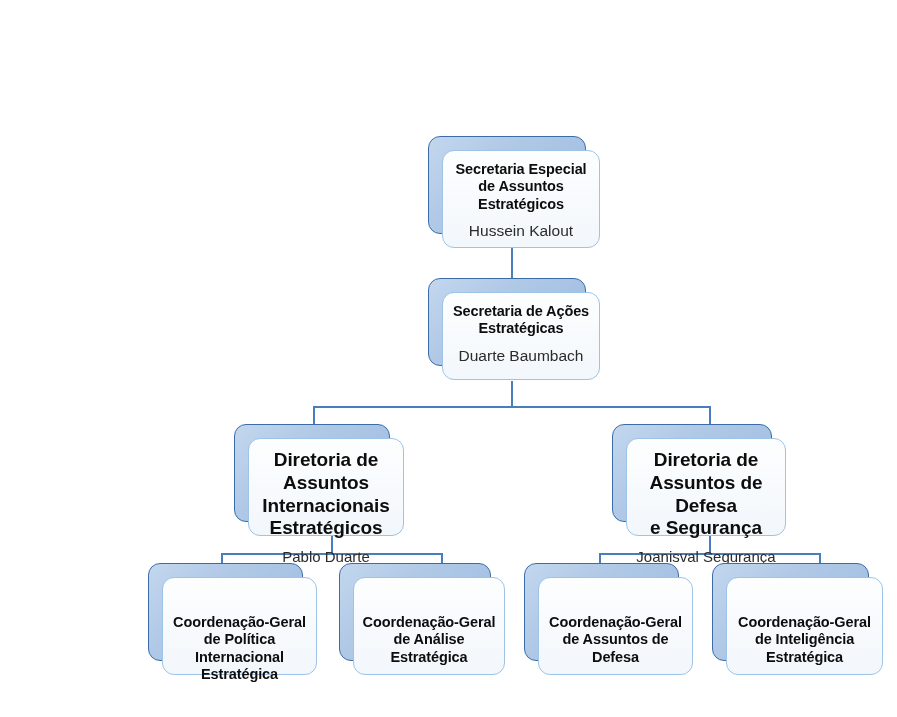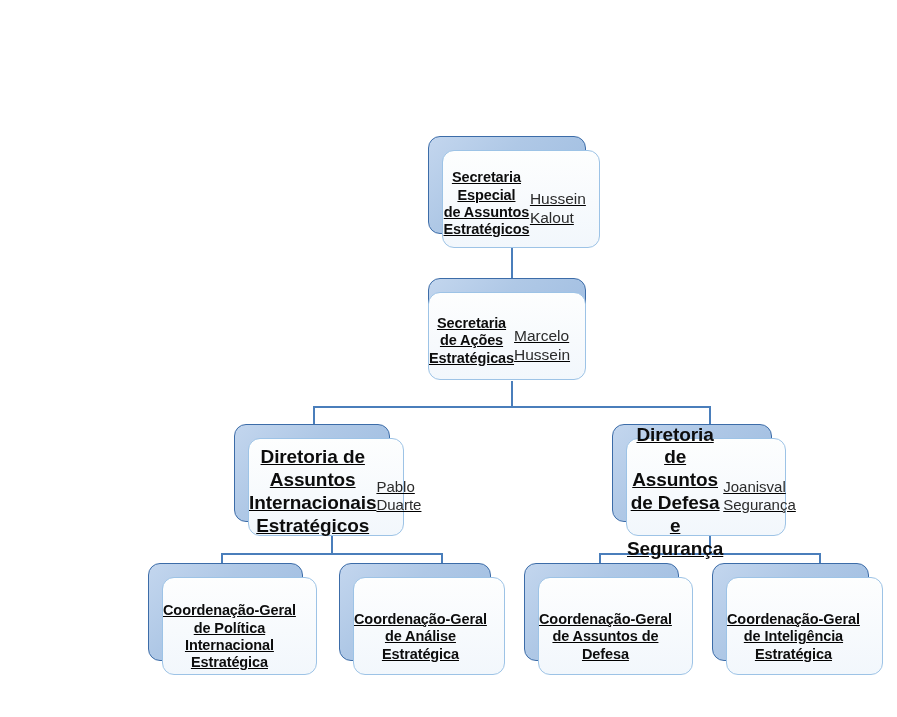--- a/index.html
+++ b/index.html
@@ -48,25 +48,24 @@
   }
 
   
   .node .card {
     position: absolute;
     box-sizing: border-box;
     border: 1px solid #9dc3e6;
     border-radius: 12px;
     background: linear-gradient(180deg, #fdfefe 0%, #f7fafd 55%, #f2f7fc 100%);
     display: flex;
-    flex-direction: row;
+    flex-direction: column;
     align-items: center;
     justify-content: flex-start;
     padding-top: 10px;
-    text-decoration: underline;
   }
 
   .title {
     font-weight: bold;
     color: #0d0d0d;
     text-align: center;
     line-height: 1.2;
     letter-spacing: -0.1px;
   }
 
@@ -84,21 +83,21 @@
   .level-2 .title  { font-size: 14.5px; }
   .level-2 .person { font-size: 15.5px; margin-top: 9px; }
 
   .level-3 .title  { font-size: 19px; }
   .level-3 .person { font-size: 15px; margin-top: 8px; }
 
   .level-4 .title  { font-size: 14.5px; }
 
   .level-4 .card {
     justify-content: flex-start;
-    padding-top: 22px;
+    padding-top: 36px;
   }
 </style>
 </head>
 <body>
 
 <div id="org-chart">
 
   <div class="connector v" style="left:511px; top:240px; height:42px;"></div>
 
   <div class="connector v" style="left:511px; top:381px; height:26px;"></div>
@@ -119,23 +118,23 @@
   <div class="node level-1" style="left:428px; top:136px; width:158px; height:98px;">
     <div class="backdrop"></div>
     <div class="card" style="left:14px; top:14px; width:158px; height:98px;">
       <div class="title">Secretaria Especial<br>de  Assuntos<br>Estratégicos</div>
       <div class="person">Hussein Kalout</div>
     </div>
   </div>
 
   <div class="node level-2" style="left:428px; top:278px; width:158px; height:88px;">
     <div class="backdrop"></div>
-    <div class="card" style="left:0; top:14px; width:158px; height:88px;">
+    <div class="card" style="left:14px; top:14px; width:158px; height:88px;">
       <div class="title">Secretaria de Ações<br>Estratégicas</div>
-      <div class="person">Marcelo Hussein</div>
+      <div class="person">Duarte Baumbach</div>
     </div>
   </div>
 
   <div class="node level-3" style="left:234px; top:424px; width:156px; height:98px;">
     <div class="backdrop"></div>
     <div class="card" style="left:14px; top:14px; width:156px; height:98px;">
       <div class="title">Diretoria de<br>Assuntos<br>Internacionais<br>Estratégicos</div>
       <div class="person">Pablo Duarte</div>
     </div>
   </div>

